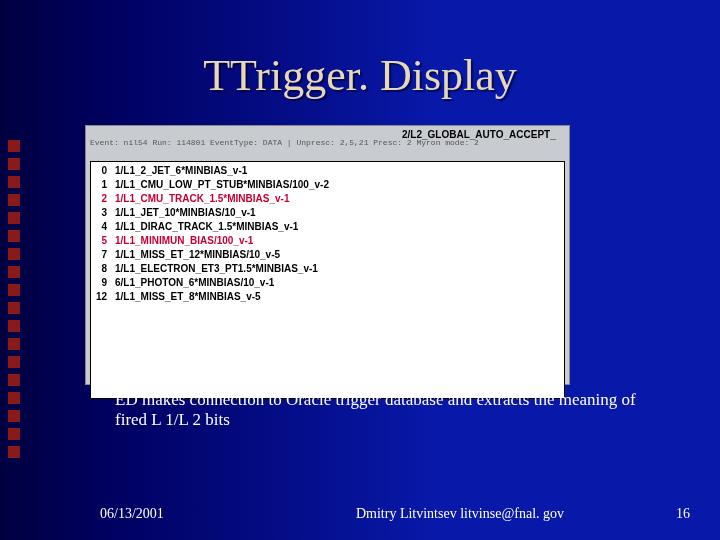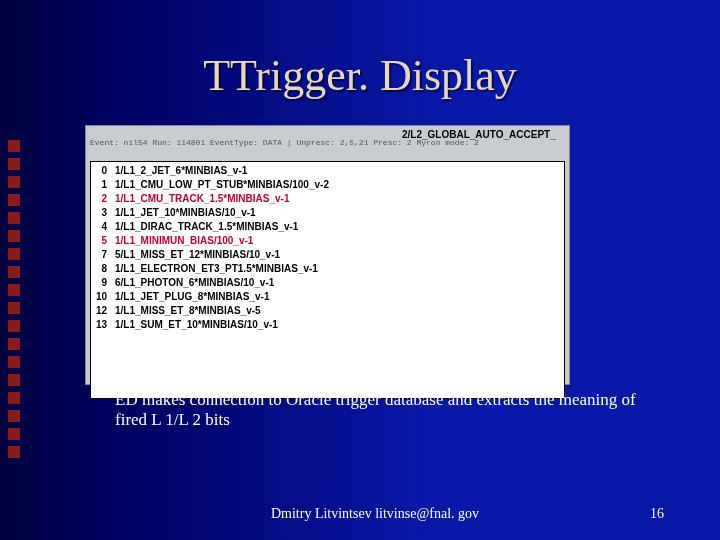--- a/index.html
+++ b/index.html
@@ -85,21 +85,21 @@
   .footer {
     position: absolute;
     left: 0; right: 0;
     bottom: 18px;
     display: flex;
     align-items: baseline;
     padding: 0 30px 0 100px;
   }
   .fdate { color: #fff; font-size: 14px; width: 170px; }
   .fauthor { color: #fff; font-size: 14px; flex: 1; text-align: center; }
-  .fpage { color: #fff; font-size: 14px; width: 40px; text-align: left; }
+  .fpage { color: #fff; font-size: 14px; width: 40px; text-align: right; }
 </style>
 </head>
 <body>
 
 <div class="bullets">
   <div class="bullet-sq"></div>
     <div class="bullet-sq"></div>
     <div class="bullet-sq"></div>
   <div class="bullet-sq"></div>
     <div class="bullet-sq"></div>
@@ -145,43 +145,36 @@
       <div class="row">
         <span class="rn">4</span>
         <span class="rt">1/L1_DIRAC_TRACK_1.5*MINBIAS_v-1</span>
       </div>
       <div class="row red">
         <span class="rn">5</span>
         <span class="rt">1/L1_MINIMUN_BIAS/100_v-1</span>
       </div>
       <div class="row">
         <span class="rn">7</span>
-        <span class="rt">5/L1_MISS_ET_12*MINBIAS/10_v-1</span>
+        <span class="rt">1/L1_MISS_ET_12*MINBIAS/10_v-5</span>
       </div>
       <div class="row">
         <span class="rn">8</span>
         <span class="rt">1/L1_ELECTRON_ET3_PT1.5*MINBIAS_v-1</span>
       </div>
       <div class="row">
         <span class="rn">9</span>
         <span class="rt">6/L1_PHOTON_6*MINBIAS/10_v-1</span>
       </div>
       <div class="row">
-        <span class="rn">10</span>
-        <span class="rt">1/L1_JET_PLUG_8*MINBIAS_v-1</span>
-      </div>
-      <div class="row">
         <span class="rn">12</span>
         <span class="rt">1/L1_MISS_ET_8*MINBIAS_v-5</span>
-      </div>
-      <div class="row">
-        <span class="rn">13</span>
-        <span class="rt">1/L1_SUM_ET_10*MINBIAS/10_v-1</span>
       </div>
     </div>
 </div>
 
 <div class="caption">ED makes connection to Oracle trigger database and extracts the meaning of fired L 1/L 2 bits</div>
 
 <div class="footer">
+  <span class="fdate">06/13/2001</span>
   <span class="fauthor">Dmitry Litvintsev litvinse@fnal. gov</span>
   <span class="fpage">16</span>
 </div>
 
 </body></html>

